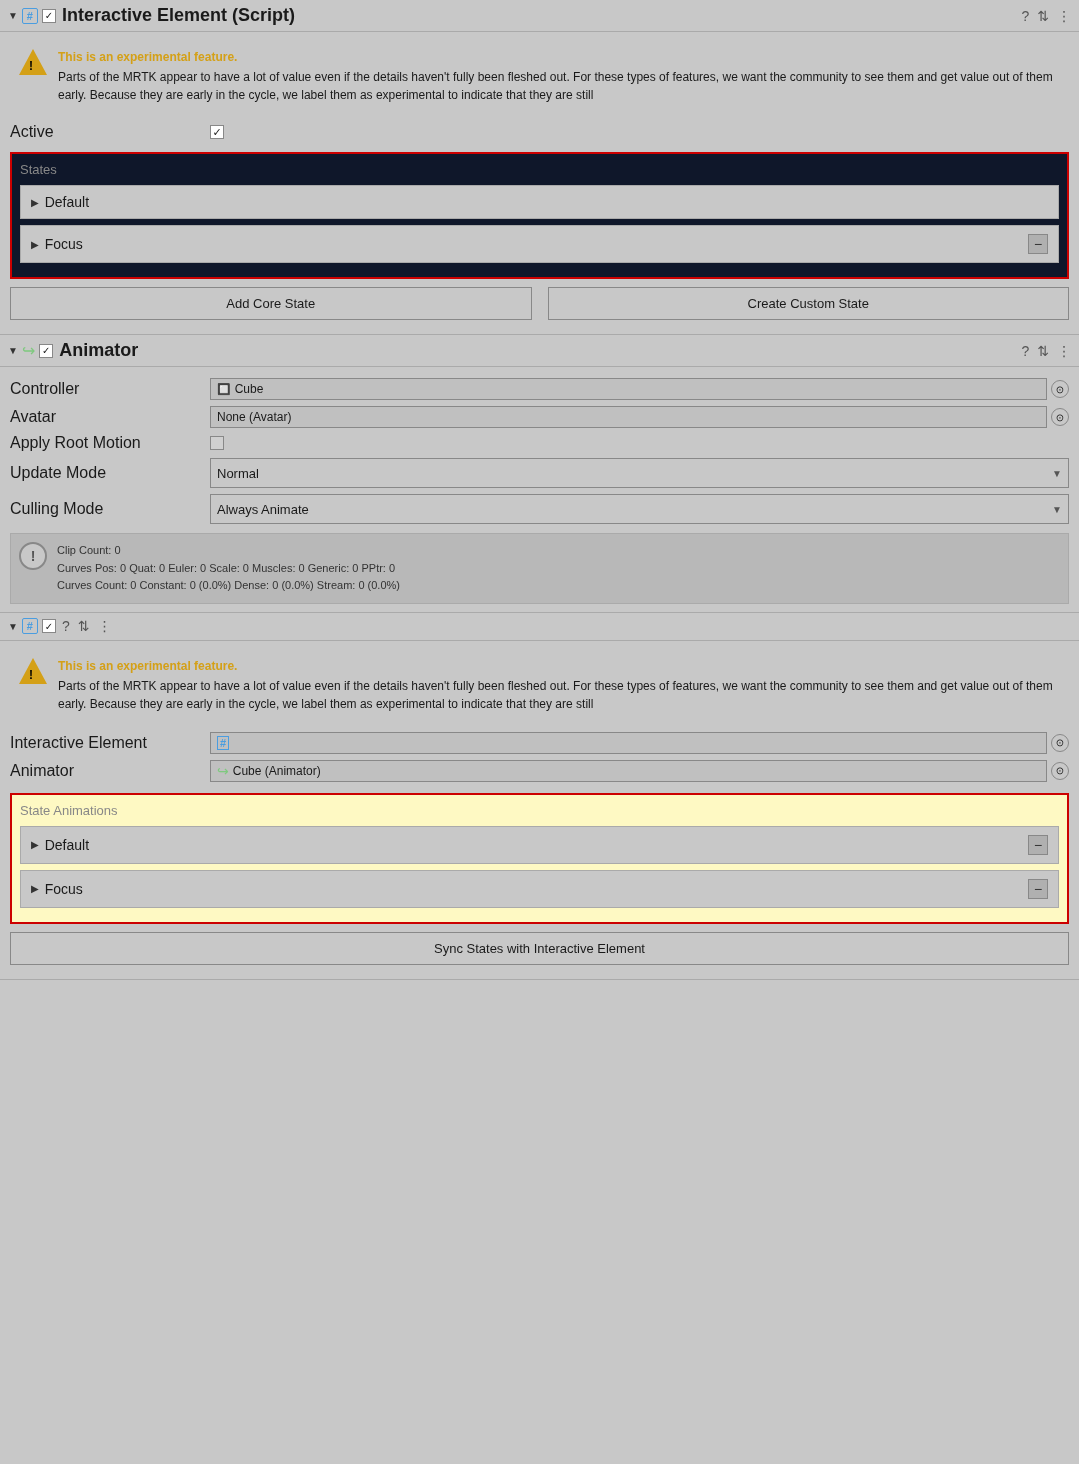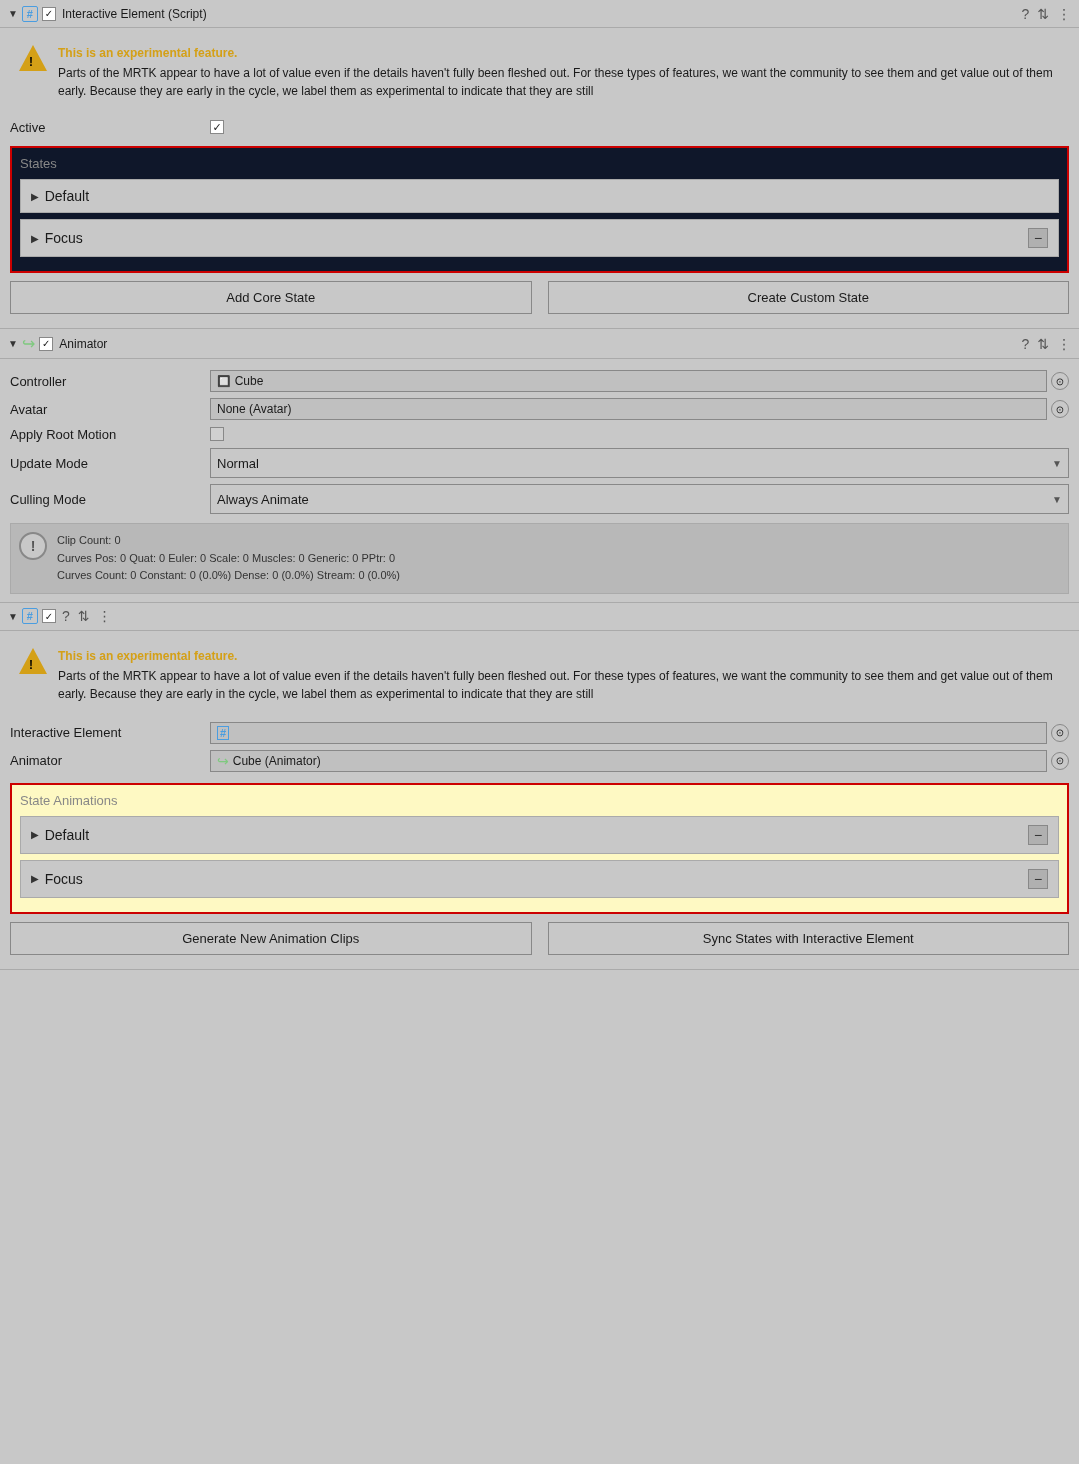--- a/index.html
+++ b/index.html
@@ -53,22 +53,22 @@
       border: 1px solid #888;
       background: #fff;
       display: inline-flex;
       align-items: center;
       justify-content: center;
       margin-right: 6px;
       font-size: 10px;
     }
 
     .component-header .title {
-      font-weight: normal;
-      font-size: 12px;
+      font-weight: bold;
+      font-size: 18px;
       flex: 1;
     }
 
     .component-header .header-actions {
       display: flex;
       align-items: center;
       gap: 8px;
     }
 
     .component-header .header-actions span {
@@ -118,21 +118,21 @@
       display: flex;
       align-items: center;
       padding: 3px 0;
       min-height: 22px;
     }
 
     .field-label {
       width: 200px;
       flex-shrink: 0;
       color: #1a1a1a;
-      font-size: 13px;
+      font-size: 16px;
     }
 
     .field-value {
       flex: 1;
       display: flex;
       align-items: center;
     }
 
     .checkbox-input {
       width: 14px;
@@ -514,17 +514,16 @@
       <div class="state-item">
         <div class="state-item-label">
           <span class="state-arrow">▶</span>
           <span>Focus</span>
         </div>
         <div class="state-minus-btn">−</div>
       </div>
     </div>
 
     <div class="button-row">
-      <button class="btn">Generate New Animation Clips</button>
       <button class="btn">Sync States with Interactive Element</button>
     </div>
   </div>
 </div>
 
 </body></html>

